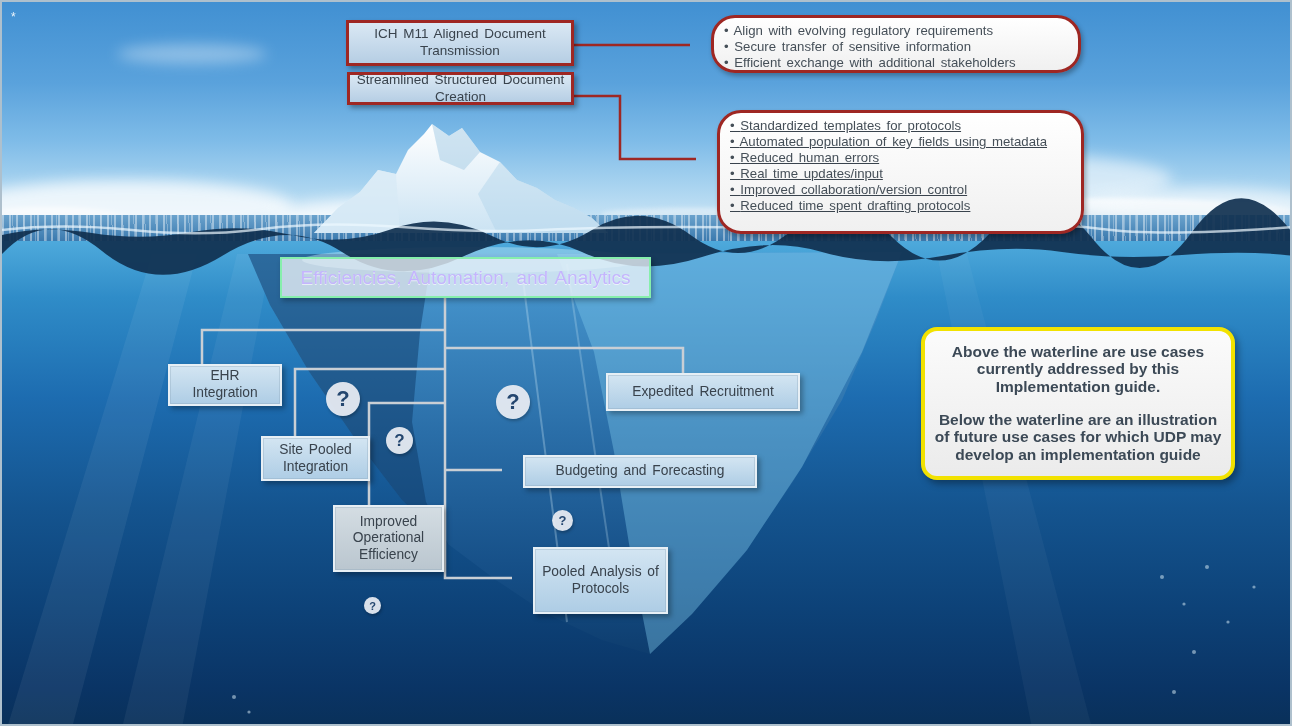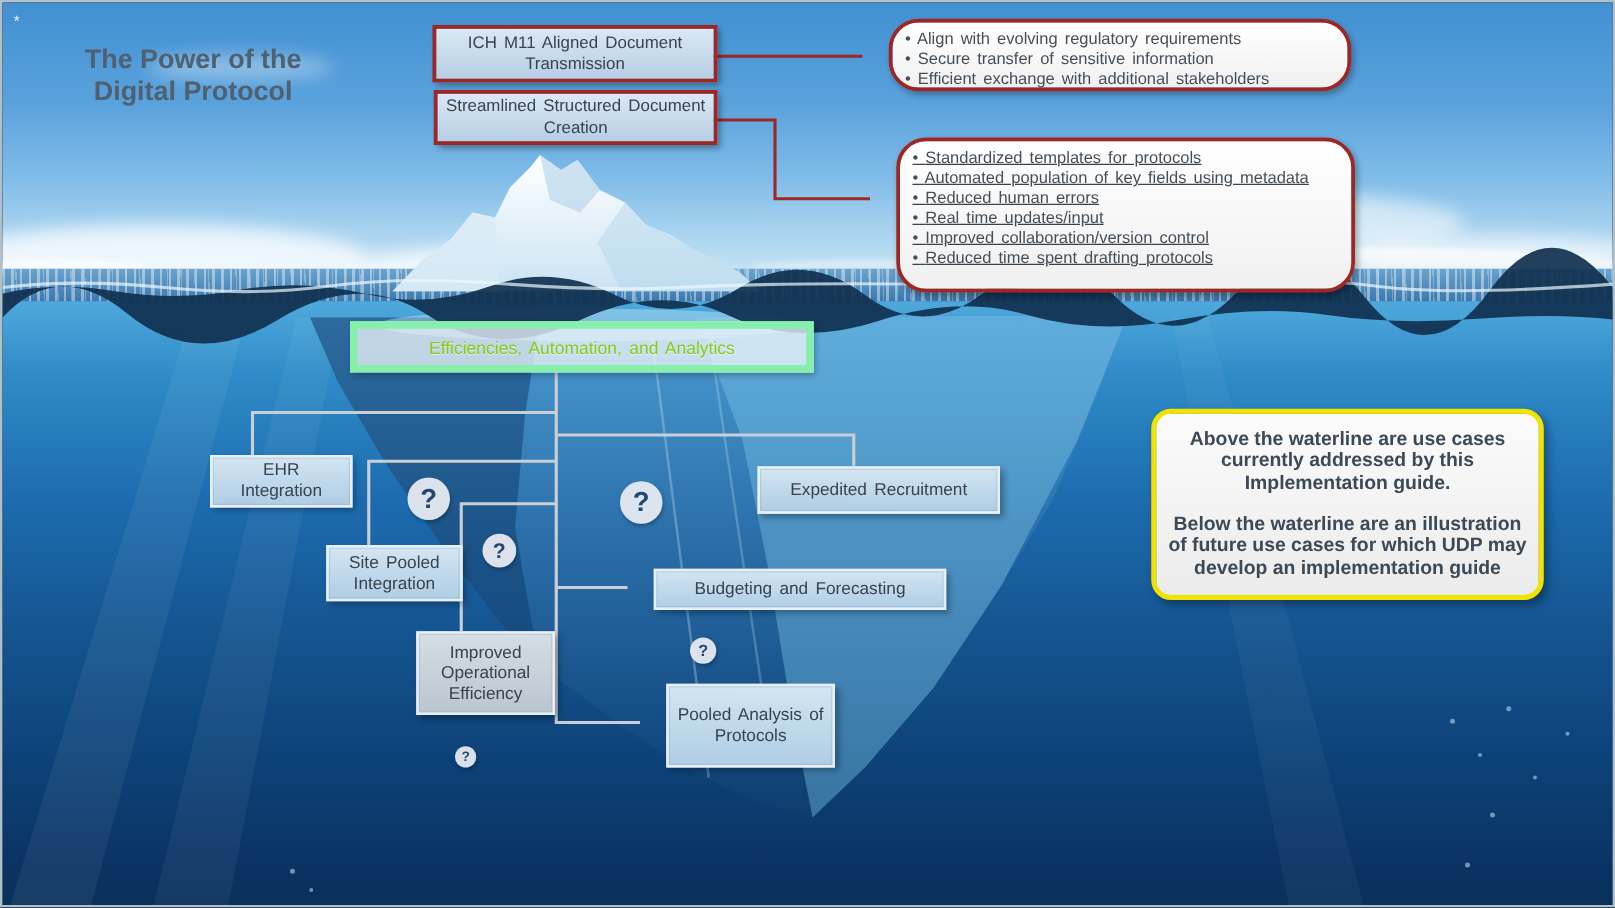--- a/index.html
+++ b/index.html
@@ -28,37 +28,37 @@
   .abox{position:absolute;display:flex;align-items:center;justify-content:center;
     text-align:center;color:#39434d;word-spacing:2px;z-index:3;box-sizing:border-box;margin-left:21px;}
   .redbox{background:linear-gradient(180deg,#dae8f4,#b6cee4);
     border:3px solid #9e2723;font-size:13.5px;line-height:1.25;
     box-shadow:3px 3px 5px rgba(0,0,0,.35);}
   .callout{background:linear-gradient(180deg,#ffffff,#f0f0f0);
     border:3px solid #9e2723;border-radius:24px;align-items:flex-start;justify-content:flex-start;
     box-shadow:2px 3px 5px rgba(0,0,0,.3);padding:5px 10px;}
   .callout ul{list-style:none;margin:0;padding:0;text-align:left;font-size:13.2px;line-height:1.22;color:#454f58;}
   .callout li:before{content:"• ";}
-  .header-bar{background:rgba(236,243,248,.78);border:6px solid #86efac;
-    font-size:14px;color:#84cc16;box-shadow:2px 3px 5px rgba(0,0,0,.28);
+  .header-bar{background:rgba(236,243,248,.78);border:2px solid #86efac;
+    font-size:19px;color:#c4b5fd;box-shadow:2px 3px 5px rgba(0,0,0,.28);
     text-shadow:0 1px 0 rgba(255,255,255,.6);}
   .node{background:linear-gradient(180deg,#d3e5f2,#aecde5);
     border:2px solid rgba(233,240,246,.95);font-size:13.8px;line-height:1.2;
     box-shadow:3px 3px 5px rgba(0,0,0,.3), inset 0 0 0 1px rgba(140,165,185,.35);
     padding:2px 6px;}
   .node.gray{background:linear-gradient(180deg,#d4dde3,#bac6cf);align-items:center;}
   .qm{position:absolute;z-index:4;border-radius:50%;background:rgba(233,237,243,.93);
     color:#24466f;font-weight:bold;display:flex;align-items:center;justify-content:center;
     box-shadow:1px 2px 3px rgba(0,0,0,.25);}
   
   #title{position:absolute;left:40px;top:32px;width:225px;z-index:3;
     font-size:21.5px;font-weight:bold;line-height:1.22;color:#4f6170;text-align:center;}
   #marker{position:absolute;left:9px;top:8px;color:#fff;font-size:12px;z-index:3;opacity:.9;}
   #red1{left:323px;top:18px;width:228px;height:46px;}
-  #red2{left:324px;top:70px;width:227px;height:44px;}
+  #red2{left:324px;top:70px;width:227px;height:33px;}
   #callout1{left:688px;top:13px;width:370px;height:58px;}
   #callout2{left:694px;top:108px;width:367px;height:124px;text-decoration:underline;}
   #effbar{left:257px;top:255px;width:371px;height:41px;}
   #node-ehr{left:145px;top:362px;width:114px;height:42px;}
   #node-site{left:238px;top:434px;width:109px;height:45px;}
   #node-improved{left:310px;top:503px;width:111px;height:67px;}
   #node-expedited{left:583px;top:371px;width:194px;height:38px;}
   #node-budgeting{left:500px;top:453px;width:234px;height:33px;}
   #node-pooled{left:510px;top:545px;width:135px;height:67px;}
   #legend{position:absolute;left:919px;top:325px;width:314px;height:153px;z-index:3;box-sizing:border-box;
@@ -146,21 +146,20 @@
       <path d="M443,401 L367,401 L367,503"></path>
       <path d="M443,468 L500,468"></path>
     </g>
     <g fill="none" stroke="#9e2723" stroke-width="2.5">
       <path d="M551,43 L688,43"></path>
       <path d="M551,94 L618,94 L618,157 L694,157"></path>
     </g>
   </svg>
 
   <div id="marker">*</div>
-  <div id="title">The Power of the Digital Protocol</div>
 
   <div id="red1" class="abox redbox">
     <span>ICH M11 Aligned Document Transmission</span>
   </div>
   <div id="red2" class="abox redbox">
     <span>Streamlined Structured Document Creation</span>
   </div>
 
   <div id="callout1" class="abox callout">
     <ul>

